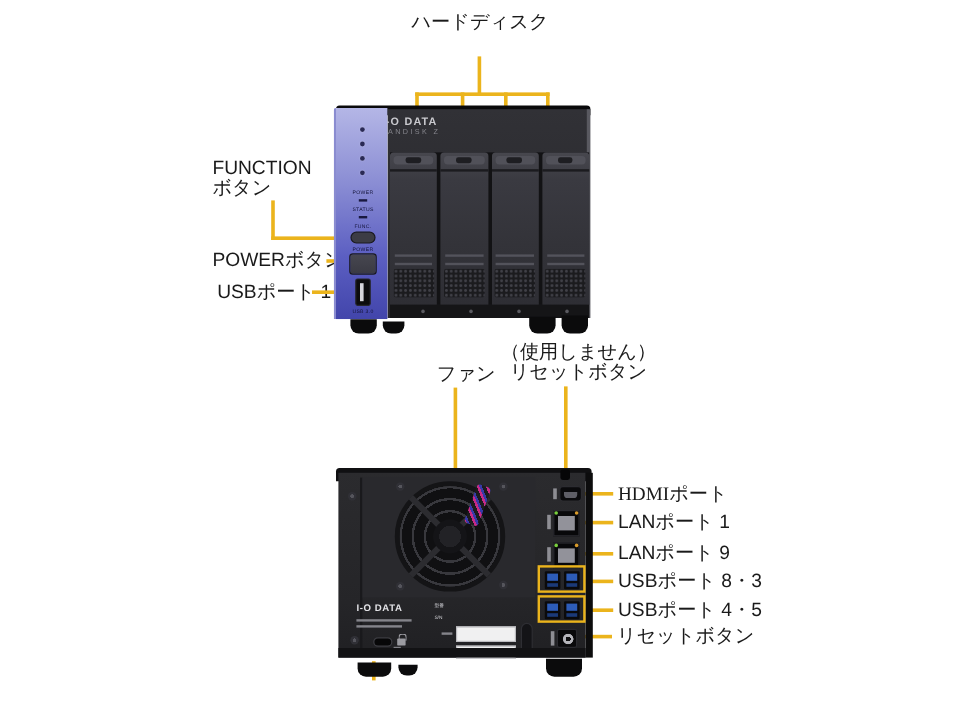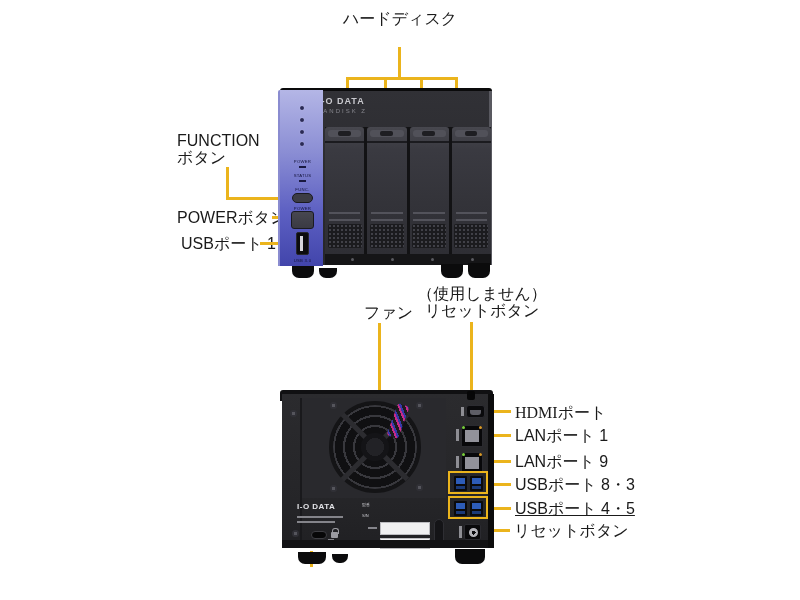--- a/index.html
+++ b/index.html
@@ -218,21 +218,21 @@
 
   <div class="callout" style="left:364px; top:304px;">ファン</div>
   <div class="callout center" style="left:406px; top:285px; width:152px;">
     <div>（使用しません）</div>
     <div>リセットボタン</div>
   </div>
   <div class="callout" style="left:515px; top:404px;font-family:Liberation Serif, serif;">HDMIポート</div>
   <div class="callout" style="left:515px; top:427px;">LANポート 1</div>
   <div class="callout" style="left:515px; top:453px;">LANポート 9</div>
   <div class="callout" style="left:515px; top:476px;">USBポート 8・3</div>
-  <div class="callout" style="left:515px; top:500px;text-decoration:underline;">USBポート 4・5</div>
+  <div class="callout" style="left:515px; top:500px;">USBポート 4・5</div>
   <div class="callout" style="left:514px; top:522px;">リセットボタン</div>
 
   <div class="cline" style="left:378px; top:323px; width:3px; height:90px;"></div>
   <div class="cline" style="left:470px; top:322px; width:3px; height:71px;"></div>
   <div class="cline" style="left:485px; top:410px; width:26px; height:3px;"></div>
   <div class="cline" style="left:483px; top:434px; width:28px; height:3px;"></div>
   <div class="cline" style="left:483px; top:460px; width:28px; height:3px;"></div>
   <div class="cline" style="left:488px; top:483px; width:23px; height:3px;"></div>
   <div class="cline" style="left:488px; top:507px; width:23px; height:3px;"></div>
   <div class="cline" style="left:481px; top:529px; width:29px; height:3px;"></div>

